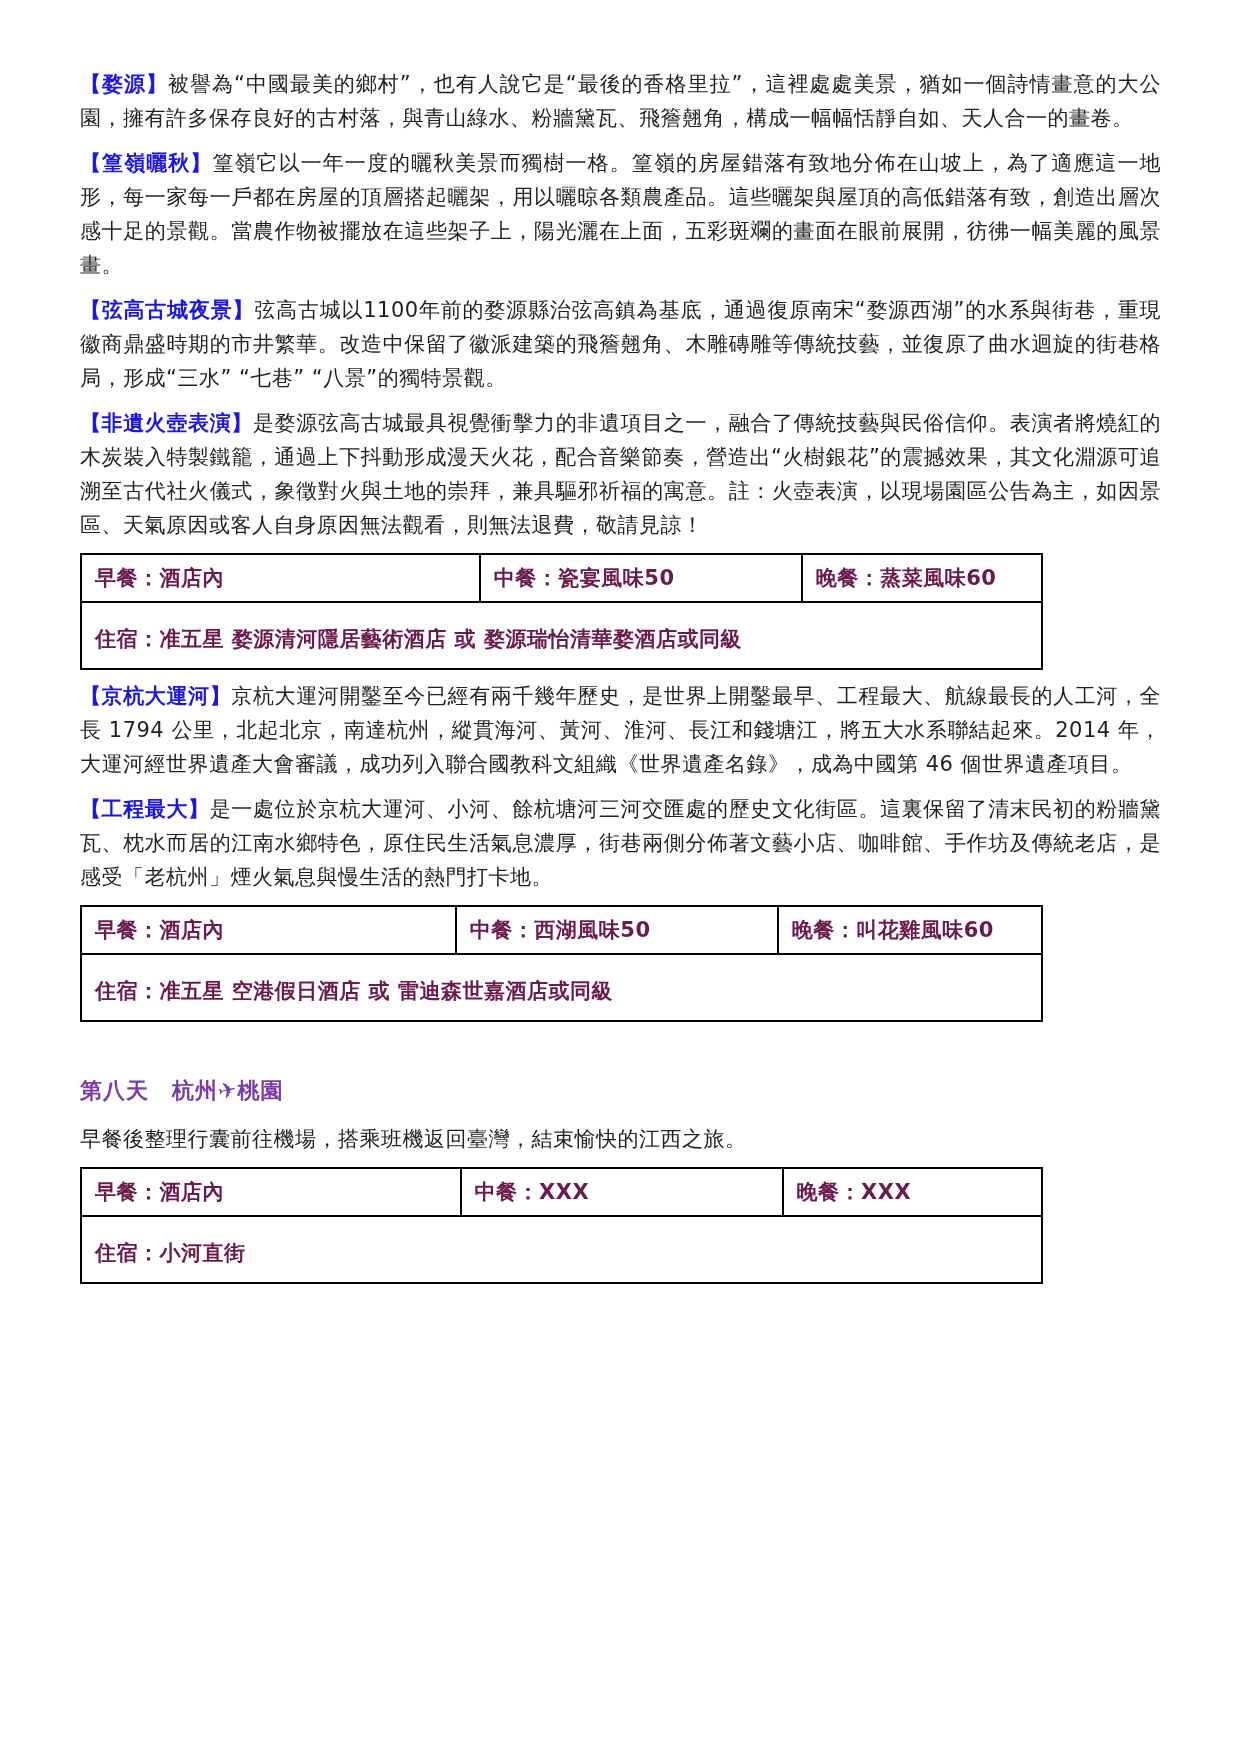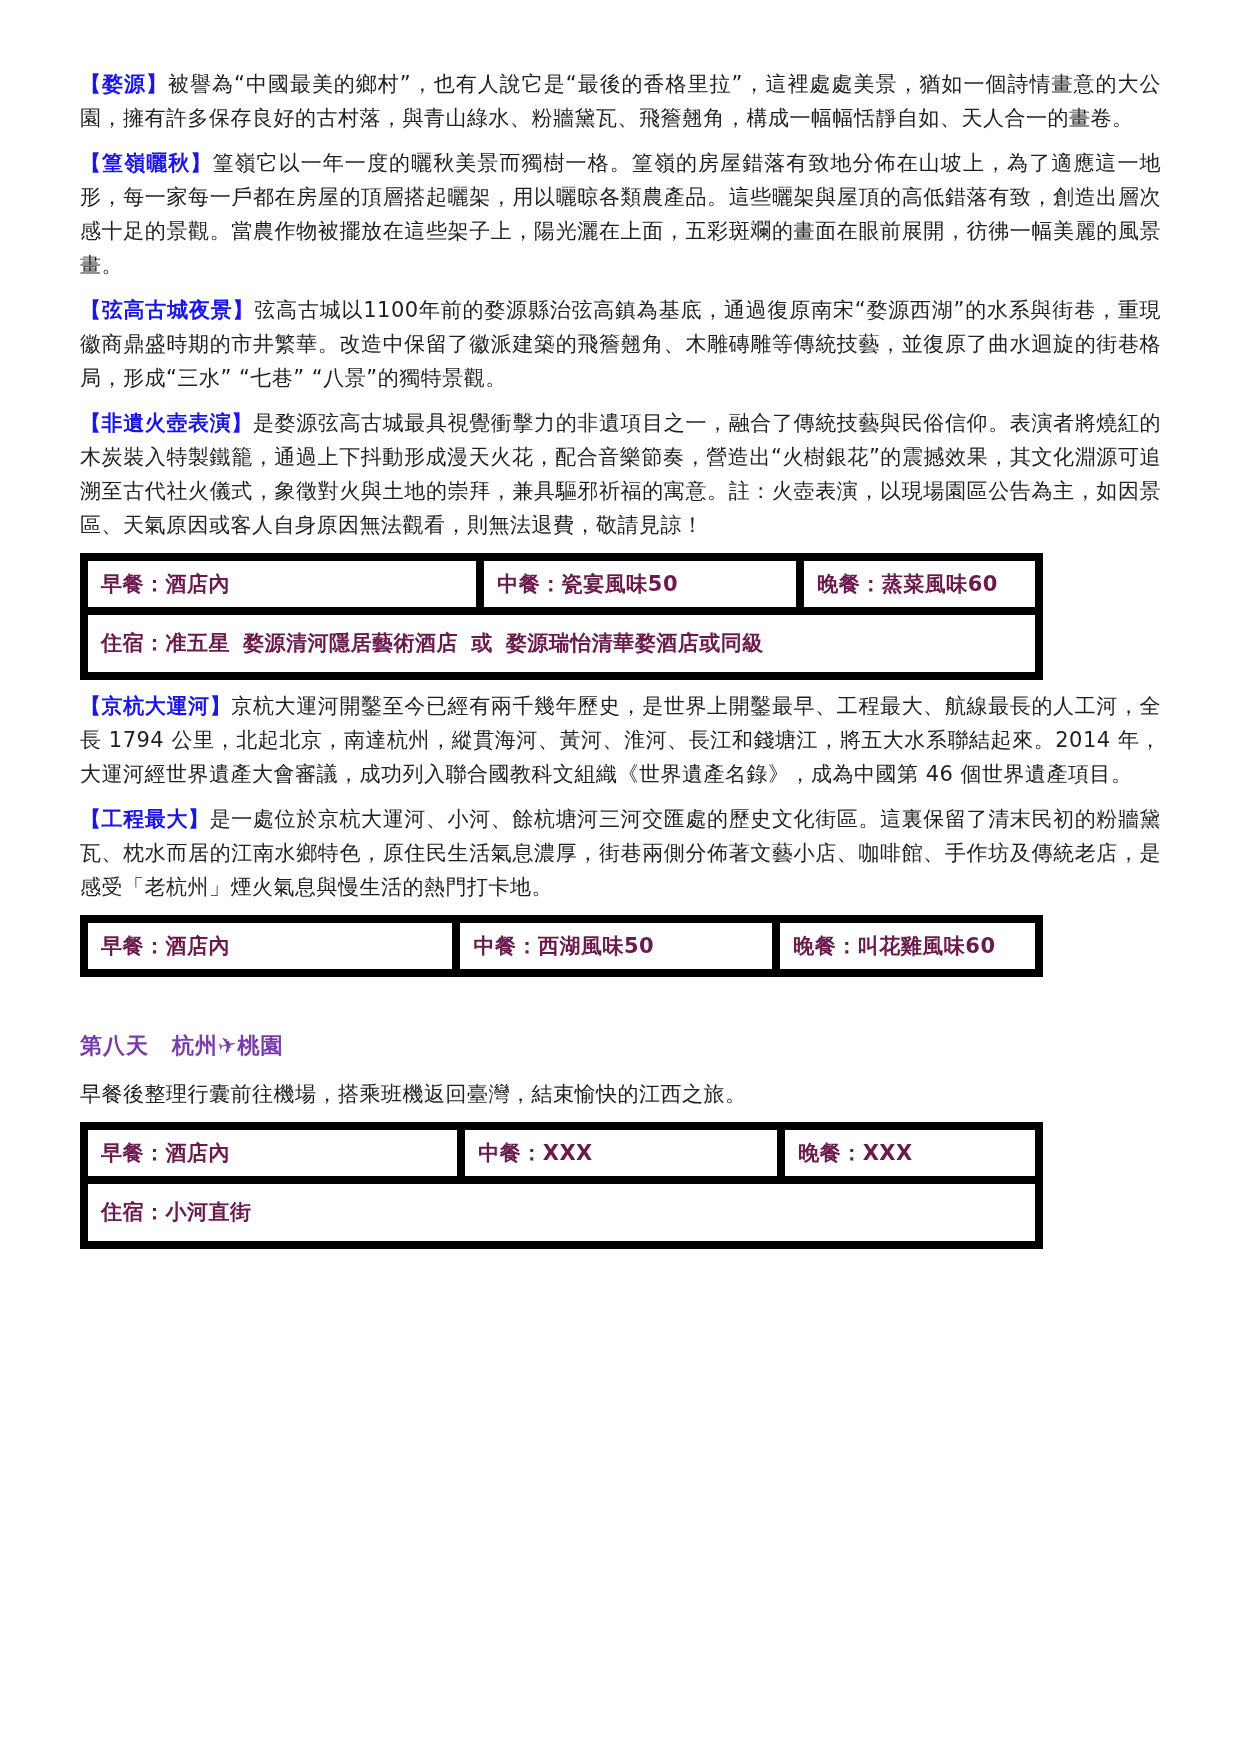--- a/index.html
+++ b/index.html
@@ -43,32 +43,31 @@
     transform: rotate(-12deg);
     font-weight: 400;
   }
   table.meal-table {
     border-collapse: collapse;
     width: 963px;
     margin: 10px 0 6px 0;
     table-layout: fixed;
   }
   table.meal-table td {
-    border: 8px solid #000000;
+    border: 2px solid #000000;
     font-size: 21px;
     font-weight: 700;
     color: #6b1a4d;
     padding: 9px 13px;
     letter-spacing: 0.5px;
     vertical-align: middle;
   }
   table.meal-table tr.hotel-row td {
-    padding-top: 14px;
+    padding-top: 22px;
     padding-bottom: 15px;
-    font-family: Liberation Mono, monospace;
   }
   table.t1 col.c1 { width: 41.5%; }
   table.t1 col.c2 { width: 33.5%; }
   table.t1 col.c3 { width: 25%; }
   table.t2 col.c1 { width: 39%; }
   table.t2 col.c2 { width: 33.5%; }
   table.t2 col.c3 { width: 27.5%; }
   table.t3 col.c1 { width: 39.5%; }
   table.t3 col.c2 { width: 33.5%; }
   table.t3 col.c3 { width: 27%; }
@@ -115,20 +114,23 @@
         <col class="c1">
         <col class="c2">
         <col class="c3">
       </colgroup>
     <tbody>
         <tr class="meal-row">
       <td>早餐：酒店內</td>
       <td>中餐：西湖風味50</td>
       <td>晚餐：叫花雞風味60</td>
     </tr>
+    <tr class="hotel-row">
+      <td colspan="3">住宿：准五星  空港假日酒店  或  雷迪森世嘉酒店或同級</td>
+    </tr>
   </tbody>
     </table>
 
   <div class="day-heading"><span>第八天　杭州</span><span class="plane">✈</span><span>桃園</span></div>
 
   <p class="para">早餐後整理行囊前往機場，搭乘班機返回臺灣，結束愉快的江西之旅。</p>
 
   <table class="meal-table t3">
     <colgroup>
         <col class="c1">

